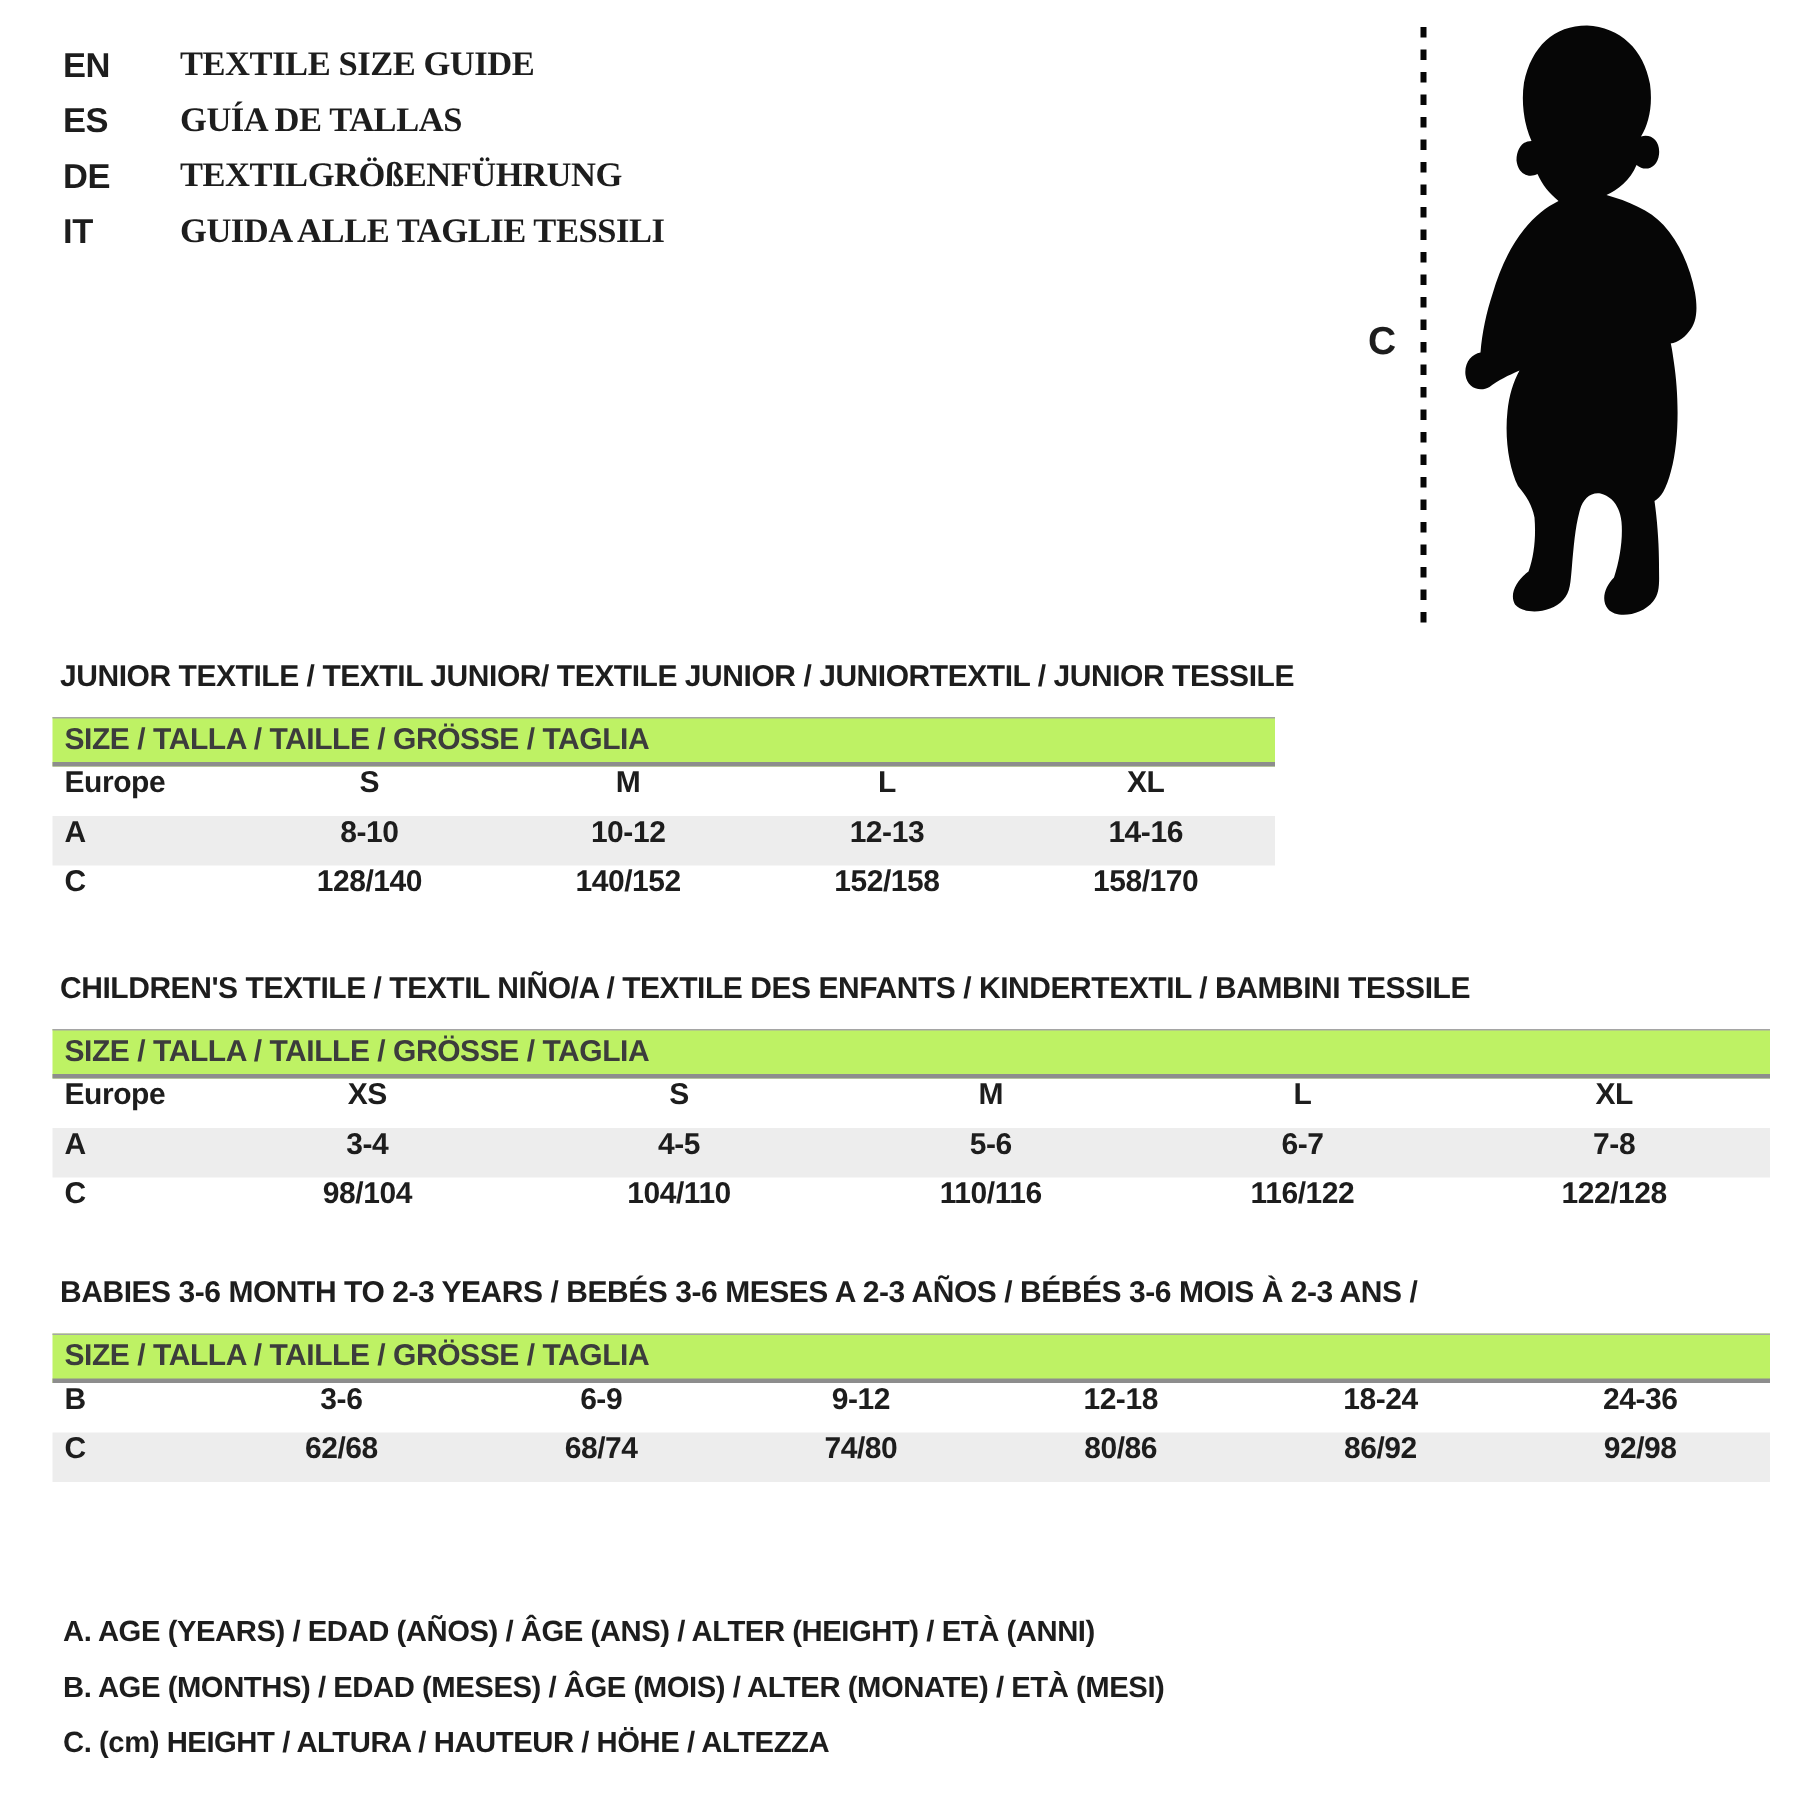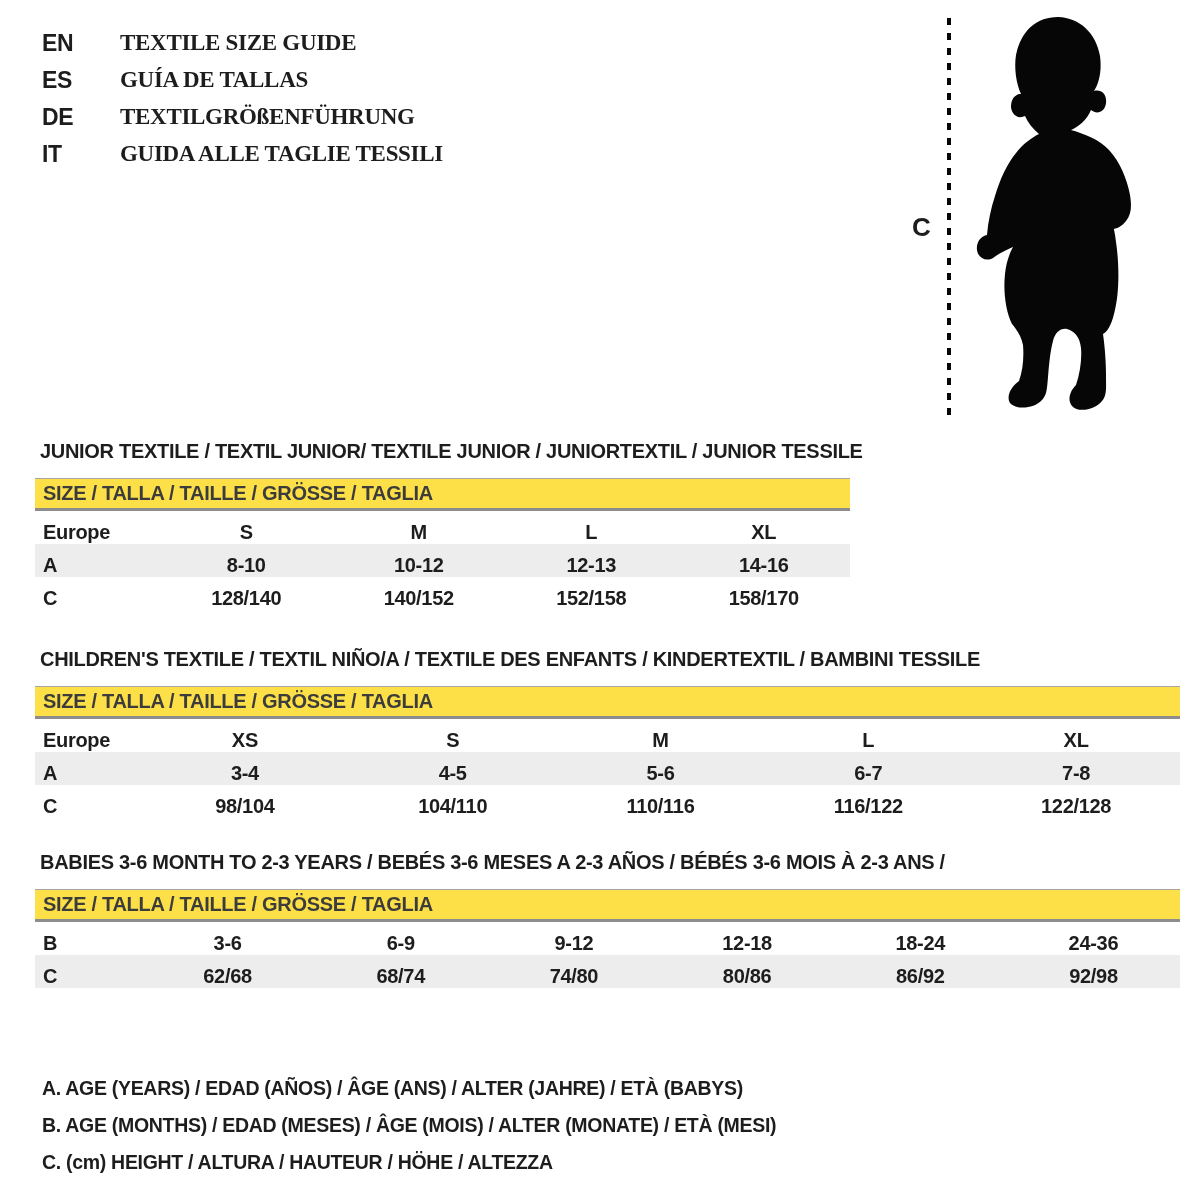--- a/index.html
+++ b/index.html
@@ -25,28 +25,28 @@
   .section {position:absolute; left:35px;}
   #section-0 {top:434px; width:815px;}
   #section-1 {top:642px; width:1145px;}
   #section-2 {top:845px; width:1145px;}
 
   .section-title {margin-bottom:9px; padding-left:5px;}
   .title-line {font-weight:bold; font-size:20px; line-height:35px; letter-spacing:-0.3px; white-space:nowrap;}
 
   .size-bar {
     height:29px; line-height:29px;
-    background:#fde047;
+    background:#bef264;
     border-top:1px solid #a5a5a5;
     border-bottom:3px solid #8d8d8d;
     padding-left:8px;
     font-weight:bold; font-size:20px; color:#3c3c3c; letter-spacing:-0.3px;
     white-space:nowrap; overflow:hidden;
   }
-  .trow {display:flex; align-items:flex-end; height:33px; font-weight:bold; font-size:20px; letter-spacing:-0.3px;}
+  .trow {display:flex; align-items:flex-start; height:33px; font-weight:bold; font-size:20px; letter-spacing:-0.3px;}
   .trow.alt {background:#ededed;}
   .tlabel {flex:none; padding-left:8px;}
   #section-0 .tlabel {width:117px;}
   #section-1 .tlabel, #section-2 .tlabel {width:98px;}
   .tcell {flex:1 1 0; text-align:center;}
 
   
   .footnotes {position:absolute; left:42px; top:1070px;}
   .footnote {font-weight:bold; font-size:19.5px; line-height:37px; letter-spacing:-0.3px; white-space:nowrap;}
 </style>
@@ -208,16 +208,16 @@
         <span class="tcell">68/74</span>
         <span class="tcell">74/80</span>
         <span class="tcell">80/86</span>
         <span class="tcell">86/92</span>
         <span class="tcell">92/98</span>
       </div>
     </div>
 </section>
 
 <div class="footnotes">
-    <div class="footnote">A. AGE (YEARS) / EDAD (AÑOS) / ÂGE (ANS) / ALTER (JAHRE) / ETÀ (BABYS)</div>
+    <div class="footnote">A. AGE (YEARS) / EDAD (AÑOS) / ÂGE (ANS) / ALTER (HEIGHT) / ETÀ (ANNI)</div>
     <div class="footnote">B. AGE (MONTHS) / EDAD (MESES) / ÂGE (MOIS) / ALTER (MONATE) / ETÀ (MESI)</div>
     <div class="footnote">C. (cm) HEIGHT / ALTURA / HAUTEUR / HÖHE / ALTEZZA</div>
   </div>
 
 </body></html>

